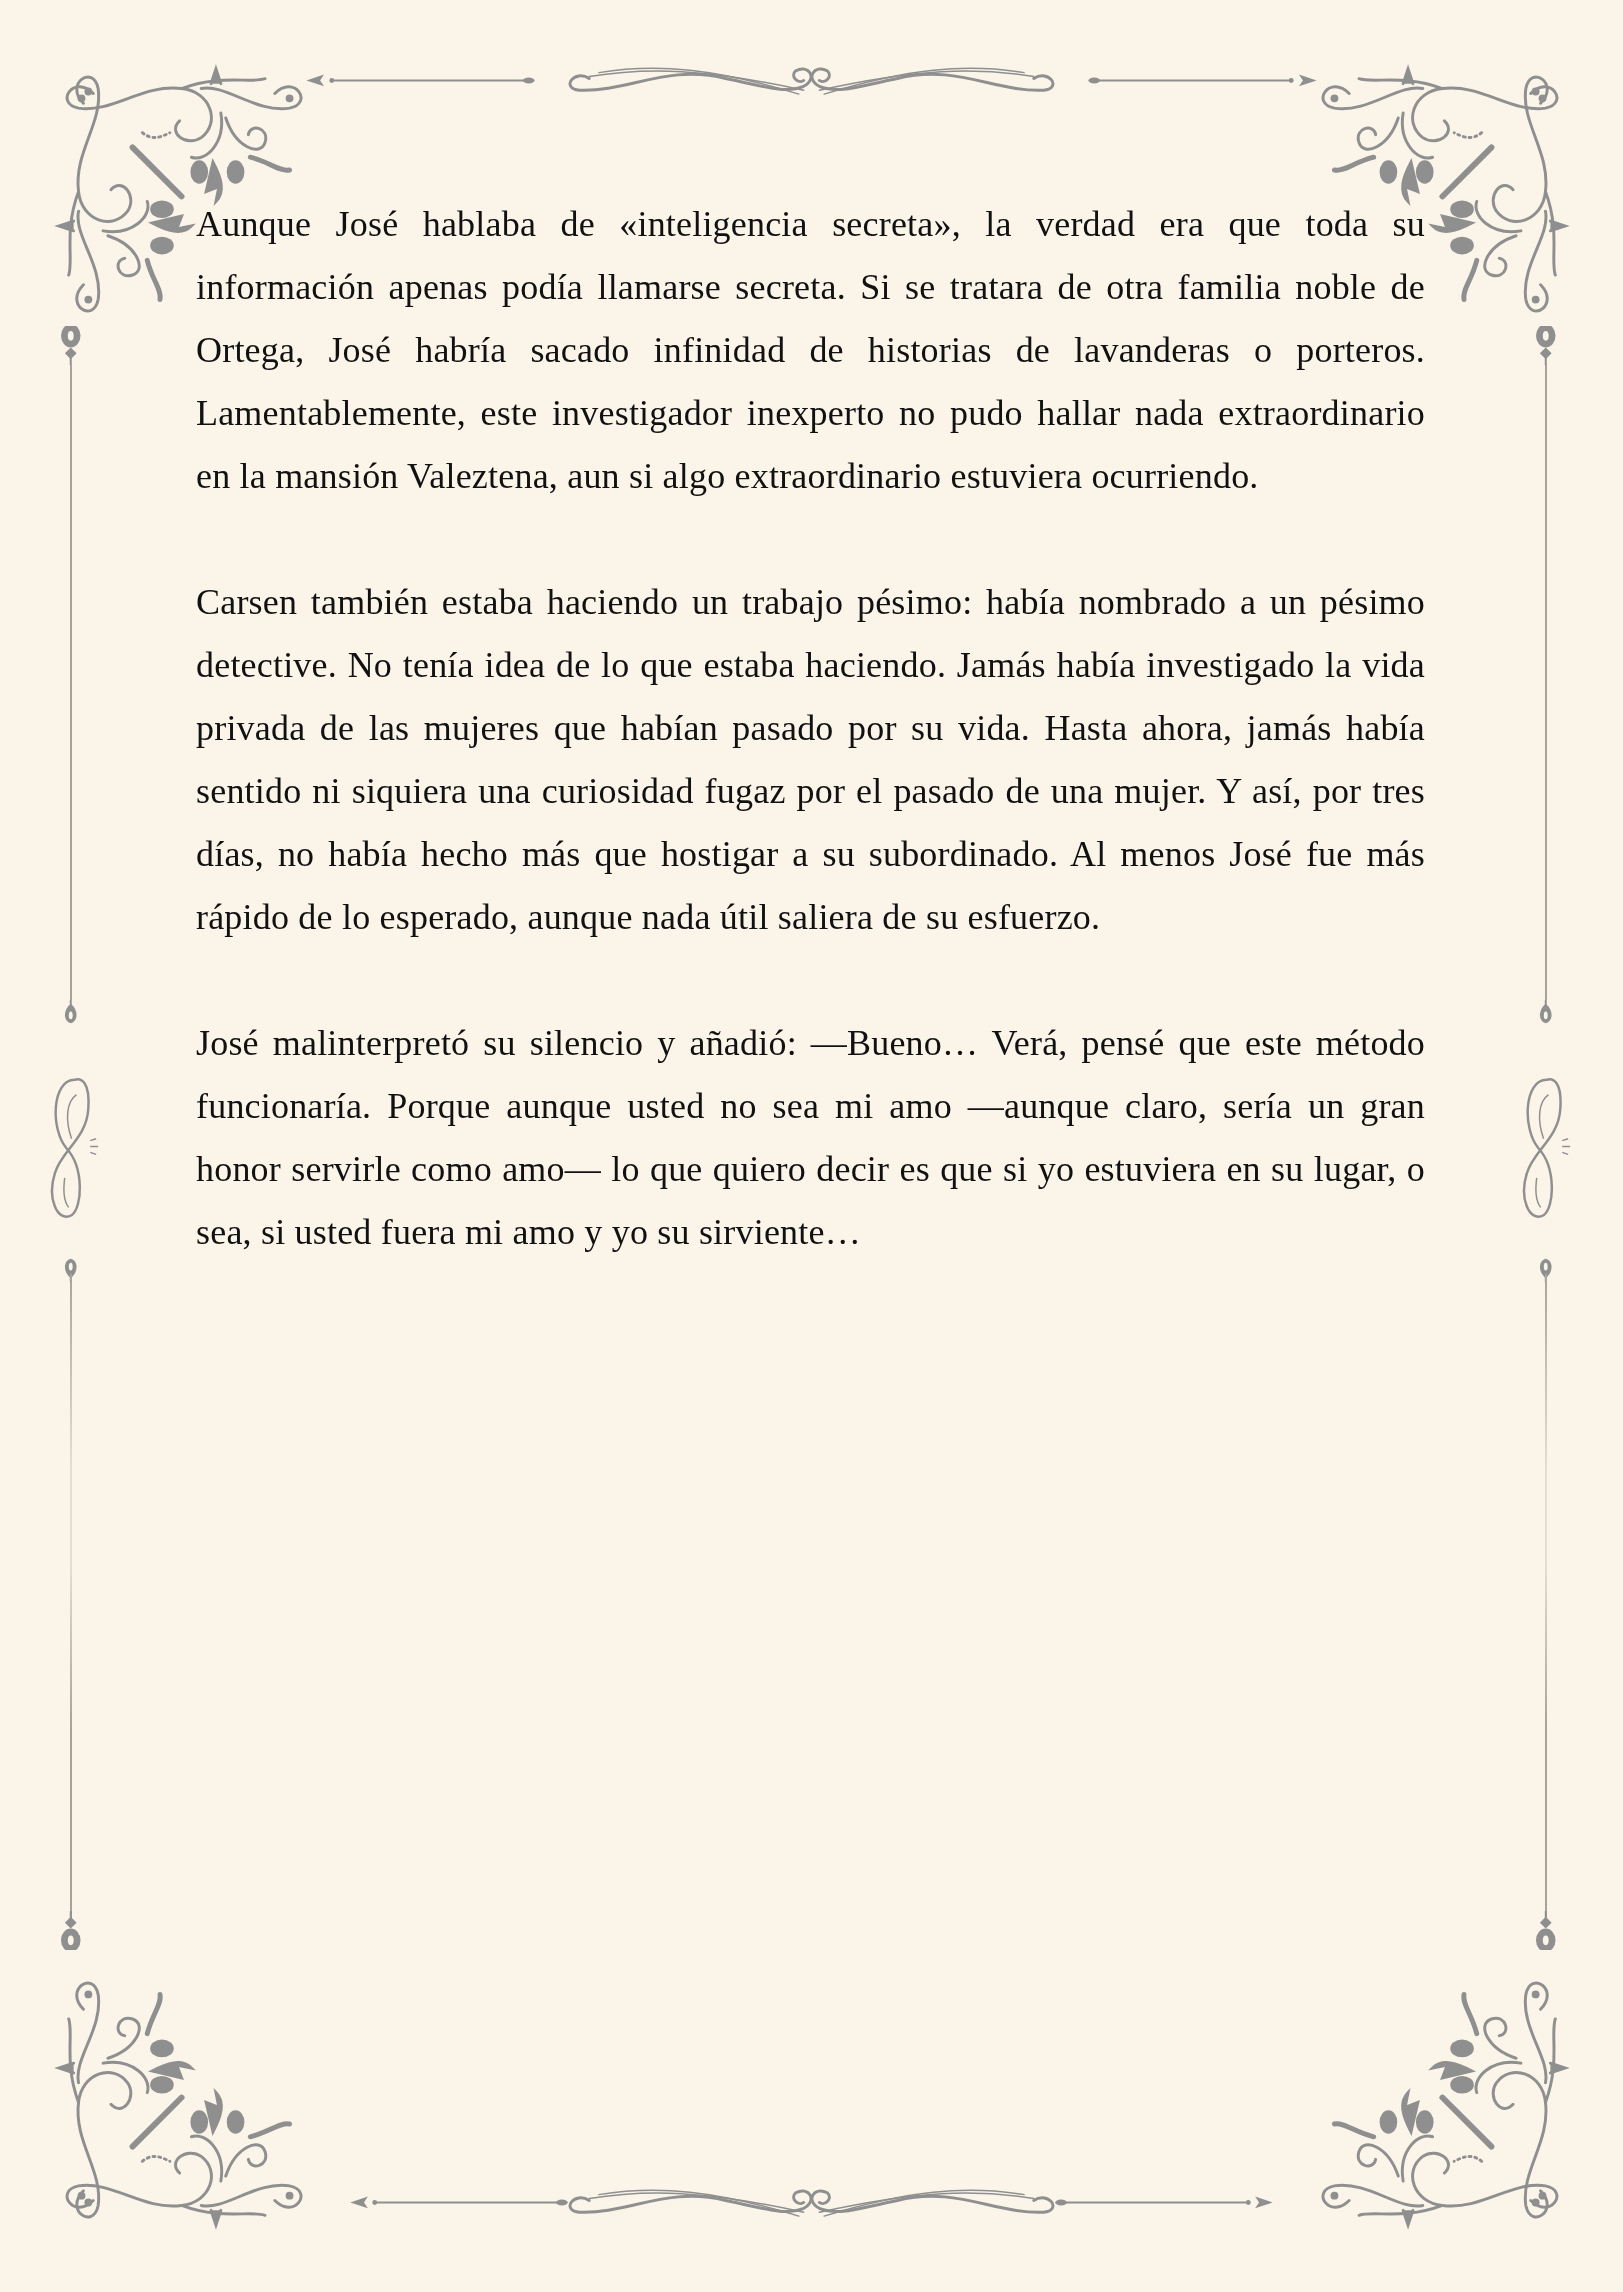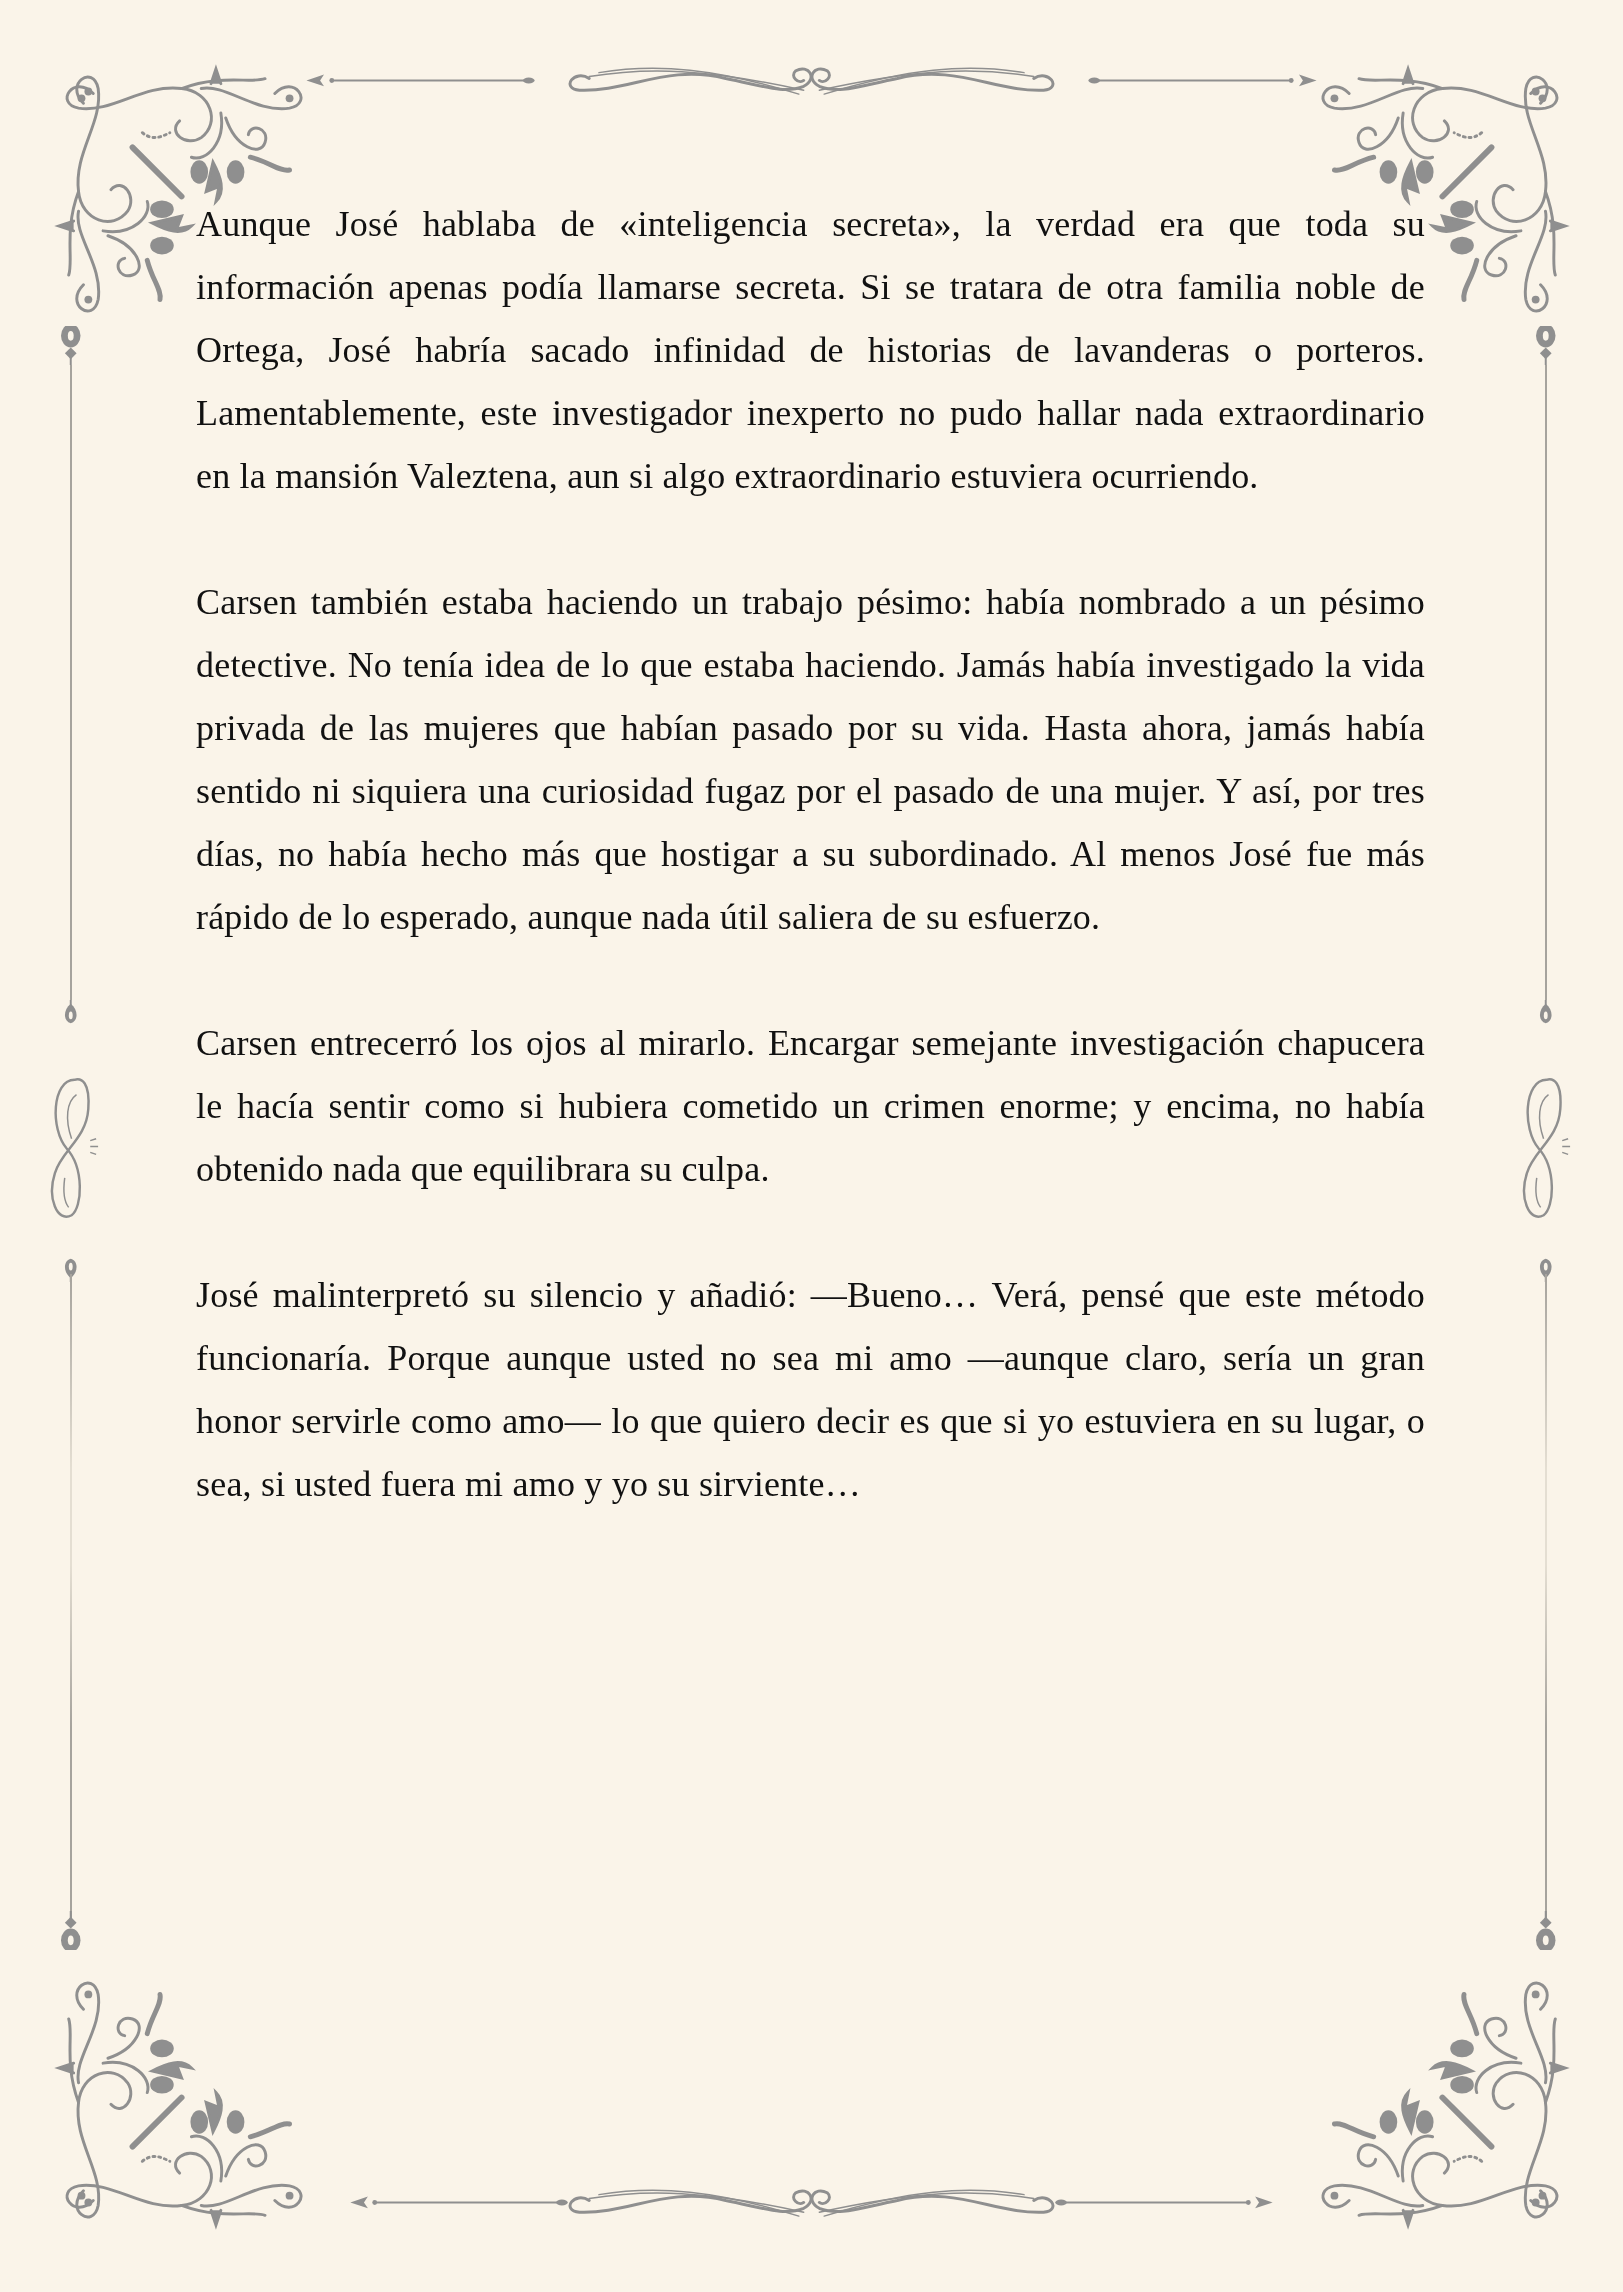--- a/index.html
+++ b/index.html
@@ -210,18 +210,17 @@
   <div class="ornament" style="left:1545px; top:1274px; width:2px; height:647px; background:linear-gradient(#A6A39D, #E4DED2 30%, #E4DED2 45%, #A6A39D 70%);"></div>
   <div class="ornament" style="left:1534px; top:1911px; width:23.5px; height:39px; transform:scaleY(-1);">
     <svg viewBox="0 0 24 40">
         <use href="#side-pendant-top"></use>
       </svg>
   </div>
 
   <div class="text-block">
     <p>Aunque José hablaba de «inteligencia secreta», la verdad era que toda su información apenas podía llamarse secreta. Si se tratara de otra familia noble de Ortega, José habría sacado infinidad de historias de lavanderas o porteros. Lamentablemente, este investigador inexperto no pudo hallar nada extraordinario en la mansión Valeztena, aun si algo extraordinario estuviera ocurriendo.</p>
     <p>Carsen también estaba haciendo un trabajo pésimo: había nombrado a un pésimo detective. No tenía idea de lo que estaba haciendo. Jamás había investigado la vida privada de las mujeres que habían pasado por su vida. Hasta ahora, jamás había sentido ni siquiera una curiosidad fugaz por el pasado de una mujer. Y así, por tres días, no había hecho más que hostigar a su subordinado. Al menos José fue más rápido de lo esperado, aunque nada útil saliera de su esfuerzo.</p>
-    <p>Carsen entrecerró los ojos al mirarlo. Encargar semejante investigación chapucera le hacía sentir como si hubiera cometido un crimen enorme; y encima, no había obtenido nada que equilibrara su culpa.</p>
     <p>José malinterpretó su silencio y añadió: —Bueno… Verá, pensé que este método funcionaría. Porque aunque usted no sea mi amo —aunque claro, sería un gran honor servirle como amo— lo que quiero decir es que si yo estuviera en su lugar, o sea, si usted fuera mi amo y yo su sirviente…</p>
   </div>
 
 </div>
 
 
 </body></html>

